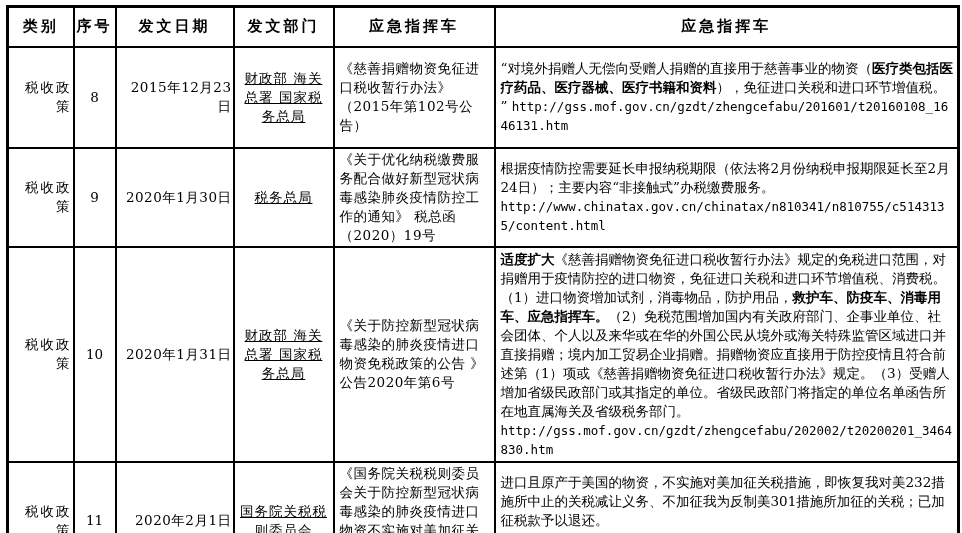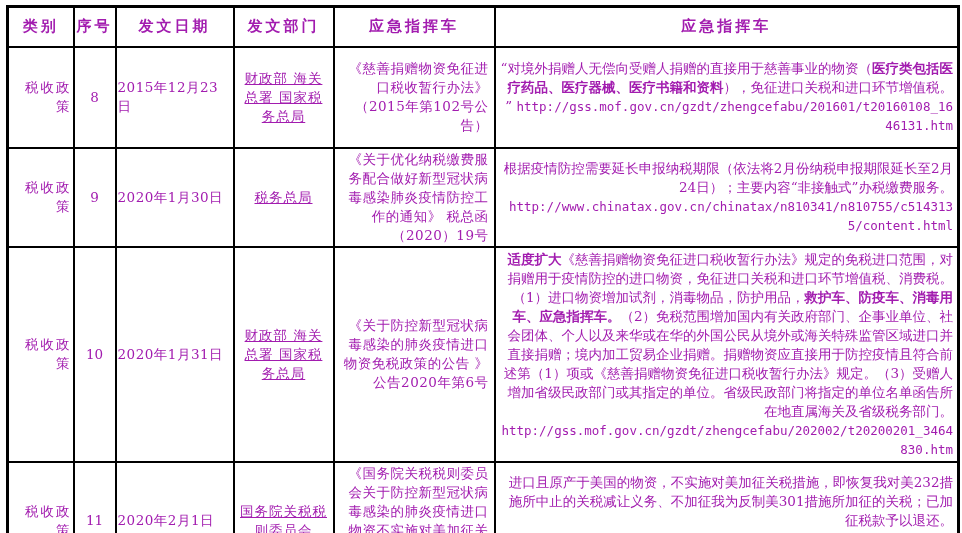--- a/index.html
+++ b/index.html
@@ -1,33 +1,33 @@
 <!DOCTYPE html>
 <html><head>
 <meta charset="utf-8">
 <style>
   html,body{margin:0;padding:0;background:#ffffff;width:962px;height:533px;overflow:hidden;}
   .page{box-sizing:border-box;width:962px;height:533px;padding:5px 5px 2px 6px;background:#fff;
-        font-family:"DejaVu Serif","Liberation Serif",serif;color:#a21caf;}
+        font-family:"DejaVu Serif","Liberation Serif",serif;color:#000000;}
   table.policy{border-collapse:collapse;table-layout:fixed;width:951px;height:524px;
                border:3px solid #000;}
   th,td{border:2px solid #000;vertical-align:middle;overflow:hidden;}
   thead th{font-size:15px;font-weight:bold;text-align:center;letter-spacing:3px;padding:2px;}
   thead tr{height:40px;}
   tbody tr:nth-child(1){height:101px;}
   tbody tr:nth-child(2){height:86px;}
   tbody tr:nth-child(3){height:178px;}
   tbody tr:nth-child(4){height:117px;}
   td{font-size:13.5px;line-height:19px;}
   td.c-category{text-align:right;letter-spacing:2px;}
   td.c-serial{text-align:center;}
-  td.c-date{text-align:left;letter-spacing:0.5px;margin-top:32px;}
+  td.c-date{text-align:right;letter-spacing:0.5px;margin-top:32px;}
   td.c-department{text-align:center;padding:0 3px;letter-spacing:1px;text-decoration:underline;}
-  td.c-doc_name{text-align:right;padding:1px 5px;white-space:pre-wrap;letter-spacing:0.5px;}
-  td.c-content{text-align:right;padding:2px 4px 2px 5px;white-space:pre-wrap;
+  td.c-doc_name{text-align:left;padding:1px 5px;white-space:pre-wrap;letter-spacing:0.5px;}
+  td.c-content{text-align:left;padding:2px 4px 2px 5px;white-space:pre-wrap;
                overflow-wrap:anywhere;}
   .seg{font-weight:normal;}
   .seg-bold{font-weight:bold;}
   .seg-url{font-family:"DejaVu Sans Mono","Liberation Mono",monospace;font-size:12.5px;
            word-break:break-all;letter-spacing:0;}
 </style>
 </head>
 <body>
 
 <div class="page">

